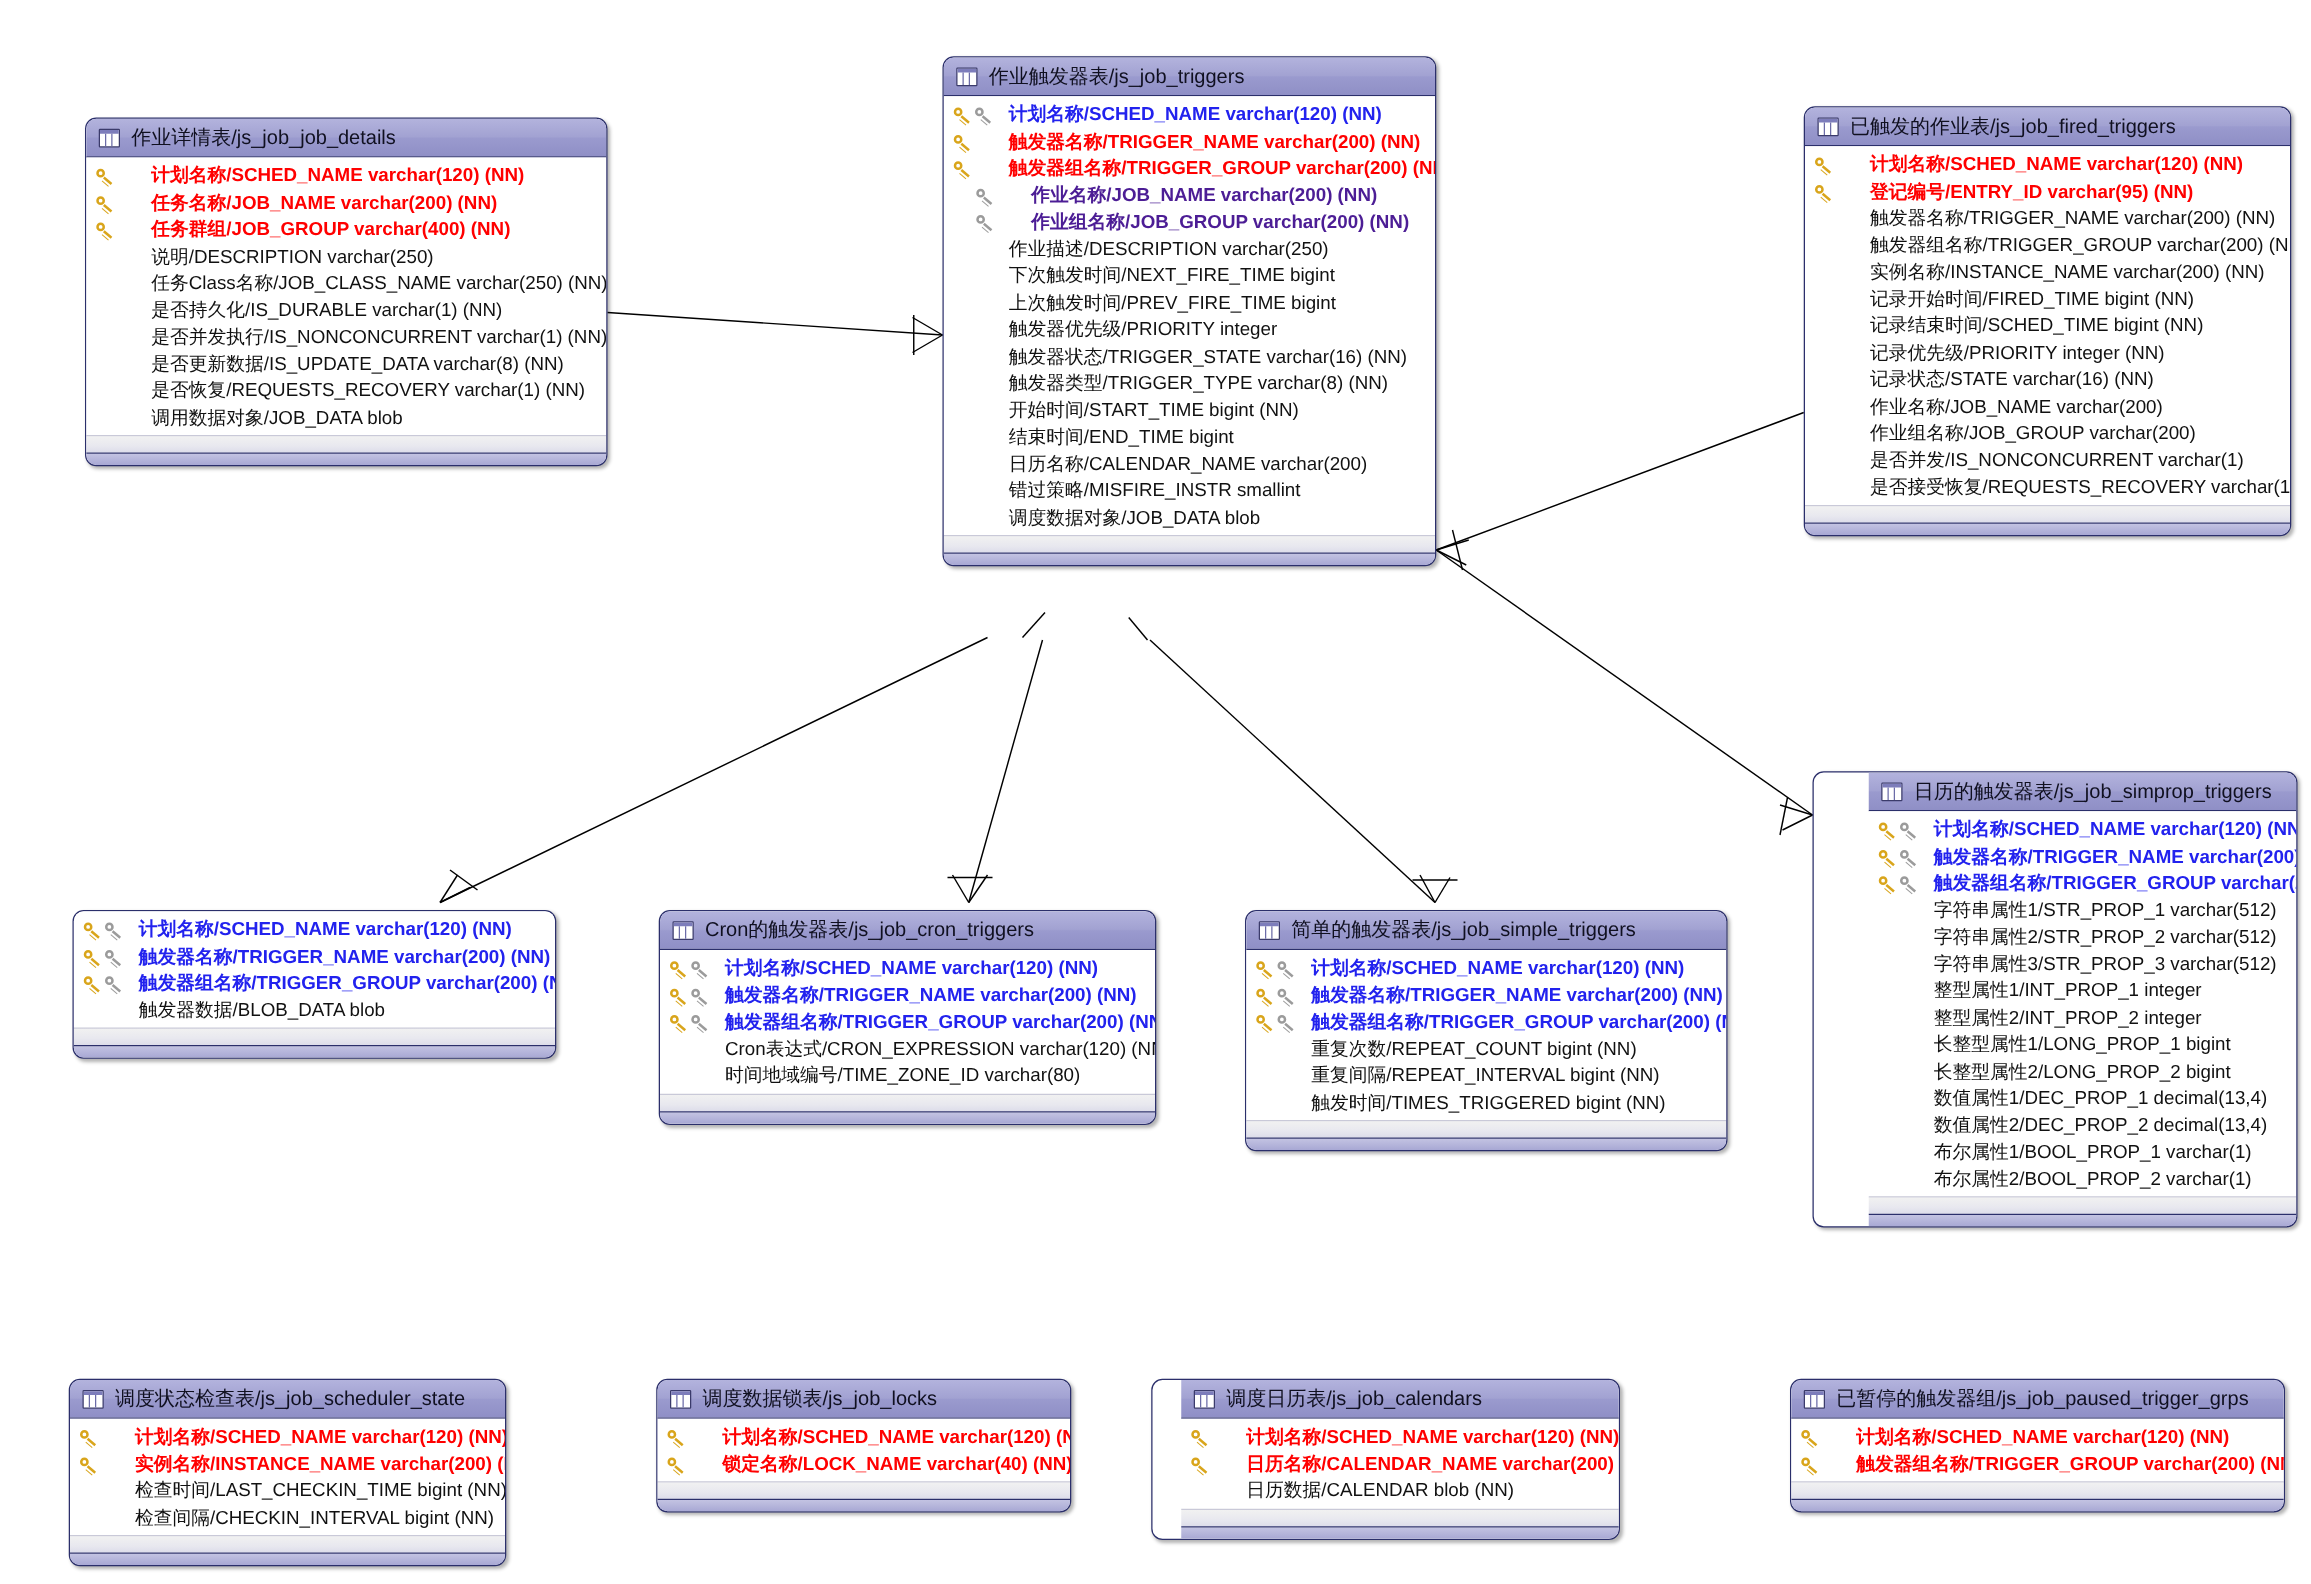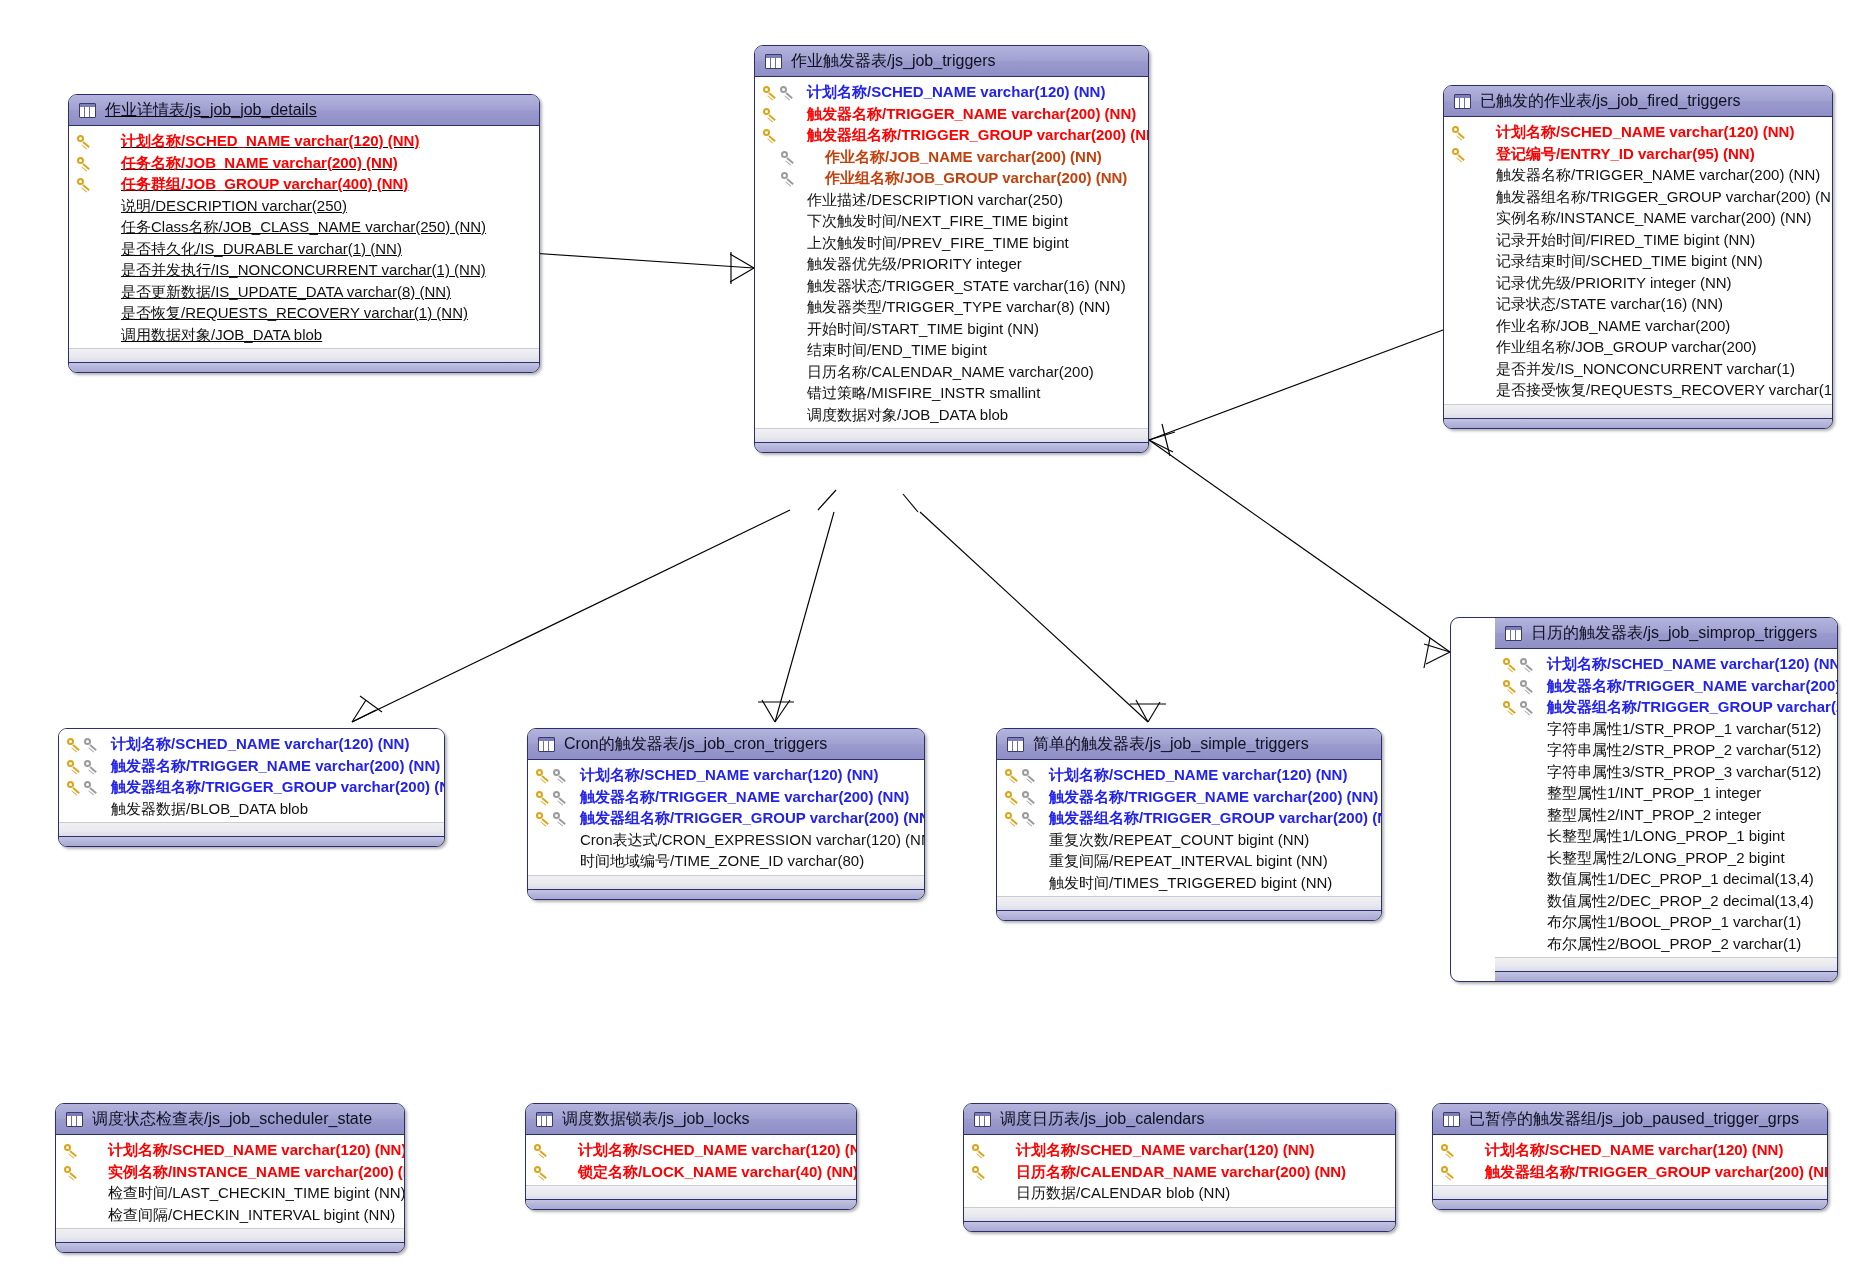--- a/index.html
+++ b/index.html
@@ -89,21 +89,21 @@
     content:"";position:absolute;left:6px;top:7px;width:8px;height:2.2px;
     background:var(--kc);
     transform:rotate(40deg);transform-origin:left center;
     box-shadow:0 3px 0 -0.6px var(--kc);
   }
   .key.pk{--kc:#d9a51b;}
   .key.fk{--kc:#9b9b9b;}
 
   .c-pk{color:#ff0000;font-weight:bold;}
   .c-pkfk{color:#2222ee;font-weight:bold;}
-  .c-fk{color:#c2410c;font-weight:bold;}
+  .c-fk{color:#4c1d95;font-weight:bold;}
   .c-plain{color:#111111;font-weight:normal;}
 </style>
 </head>
 <body>
 
 <div id="canvas">
 
   <svg id="lines" viewBox="0 0 1849 1267" width="1849" height="1267">
     <g stroke="#000000" stroke-width="1.15" fill="none">
 
@@ -136,21 +136,21 @@
       <path d="M 1148,722 L 1136,700"></path>
       <path d="M 1148,722 L 1160,702"></path>
       <path d="M 1130,704 L 1166,704"></path>
 
       <path d="M 818,510 L 836,490"></path>
       <path d="M 903,494 L 918,512"></path>
     </g>
   </svg>
 
   <div id="entities-host">
-      <div class="entity" style="left: 68px; top: 94px; width: 472px; text-decoration: underline;">
+      <div class="entity" style="left: 68px; top: 94px; width: 418px;">
         <div class="ent-title">
           <span class="tbl-icon"></span>
           <span>作业详情表/js_job_job_details</span>
         </div>
         <div class="ent-body">
           <div class="attr">
             <span class="keys">
               <span class="key pk"></span>
             </span>
             <span class="attr-text c-pk">计划名称/SCHED_NAME varchar(120) (NN)</span>
@@ -583,21 +583,21 @@
           <div class="attr">
             <span class="keys">
               <span class="key pk"></span>
             </span>
             <span class="attr-text c-pk">锁定名称/LOCK_NAME varchar(40) (NN)</span>
           </div>
         </div>
         <div class="ent-foot"></div>
         <div class="foot-band"></div>
       </div>
-      <div class="entity" style="left: 963px; top: 1103px; width: 433px;">
+      <div class="entity" style="left: 921px; top: 1103px; width: 375px; padding-left: 23px;">
         <div class="ent-title">
           <span class="tbl-icon"></span>
           <span>调度日历表/js_job_calendars</span>
         </div>
         <div class="ent-body">
           <div class="attr">
             <span class="keys">
               <span class="key pk"></span>
             </span>
             <span class="attr-text c-pk">计划名称/SCHED_NAME varchar(120) (NN)</span>

